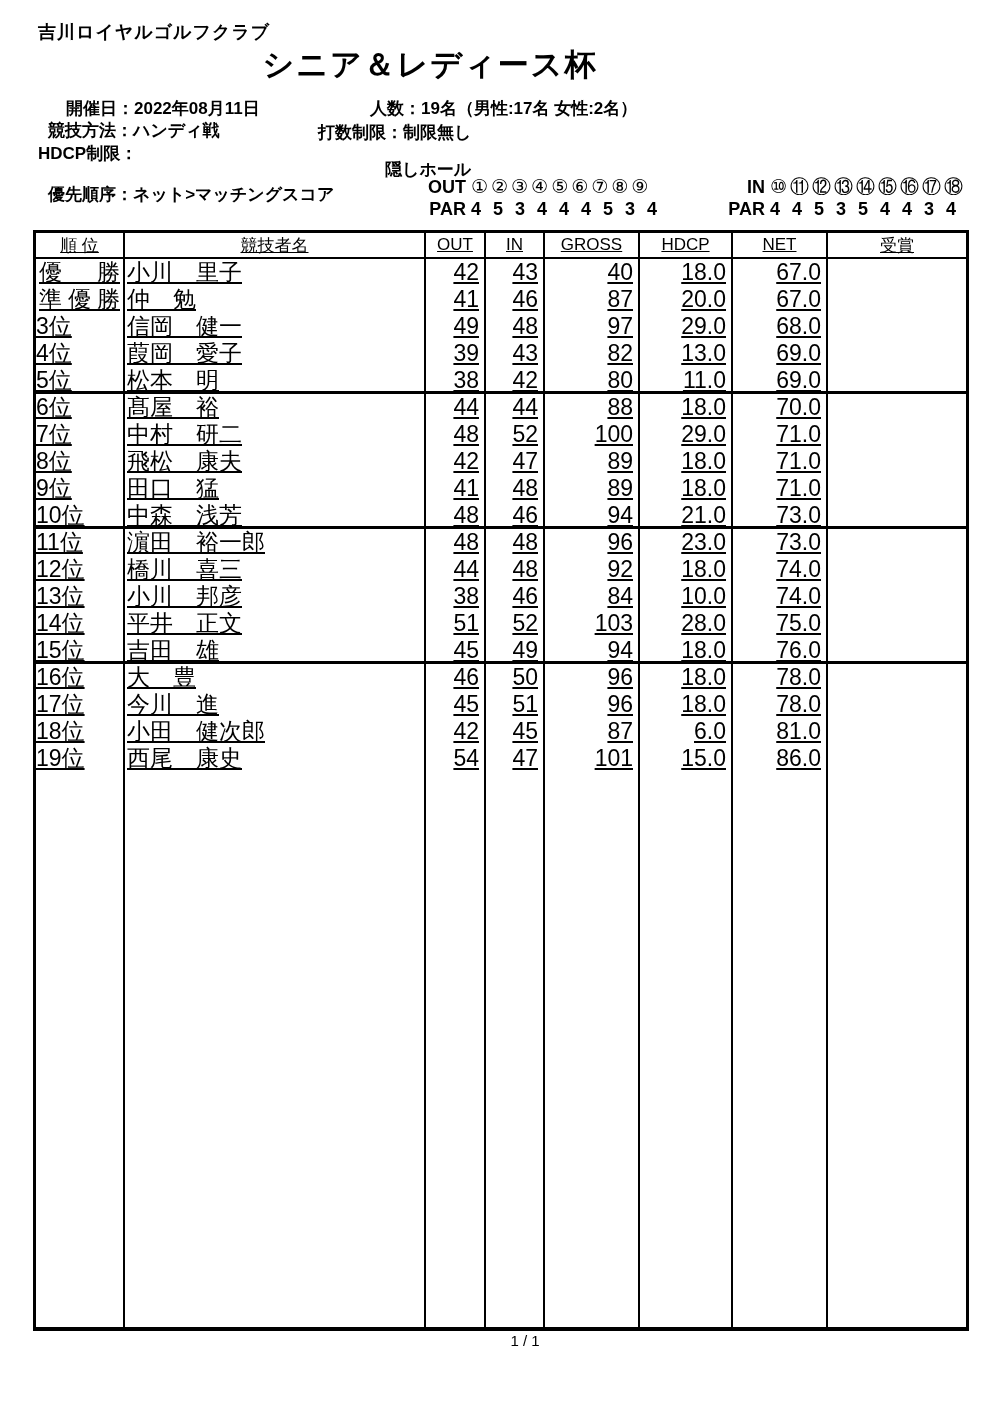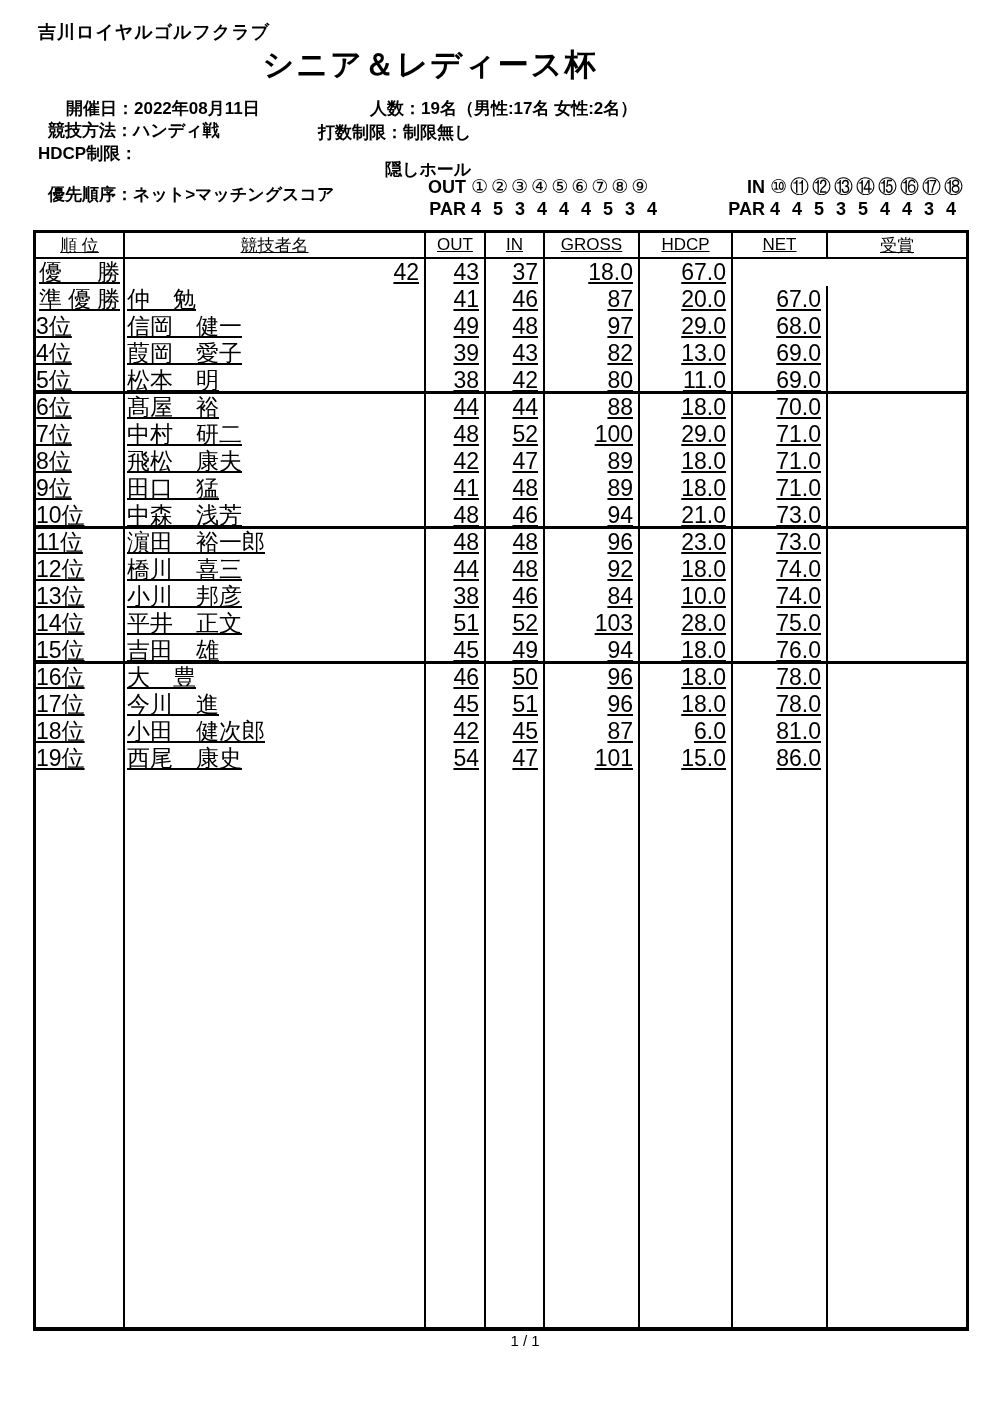--- a/index.html
+++ b/index.html
@@ -136,23 +136,24 @@
       <div class="c">OUT</div>
       <div class="c">IN</div>
       <div class="c">GROSS</div>
       <div class="c">HDCP</div>
       <div class="c">NET</div>
       <div class="c">受賞</div>
     </div>
     <div class="tbody" id="tbody">
         <div class="grid-row trow">
     <div class="c rank">優　勝</div>
+    <div class="c name">小川　里子</div>
     <div class="c num">42</div>
     <div class="c num">43</div>
-    <div class="c num">37</div>
+    <div class="c num">40</div>
     <div class="c num">18.0</div>
     <div class="c num">67.0</div>
     <div class="c award"></div>
   </div>
         <div class="grid-row trow">
     <div class="c rank">準優勝</div>
     <div class="c name">仲　勉</div>
     <div class="c num">41</div>
     <div class="c num">46</div>
     <div class="c num">87</div>

